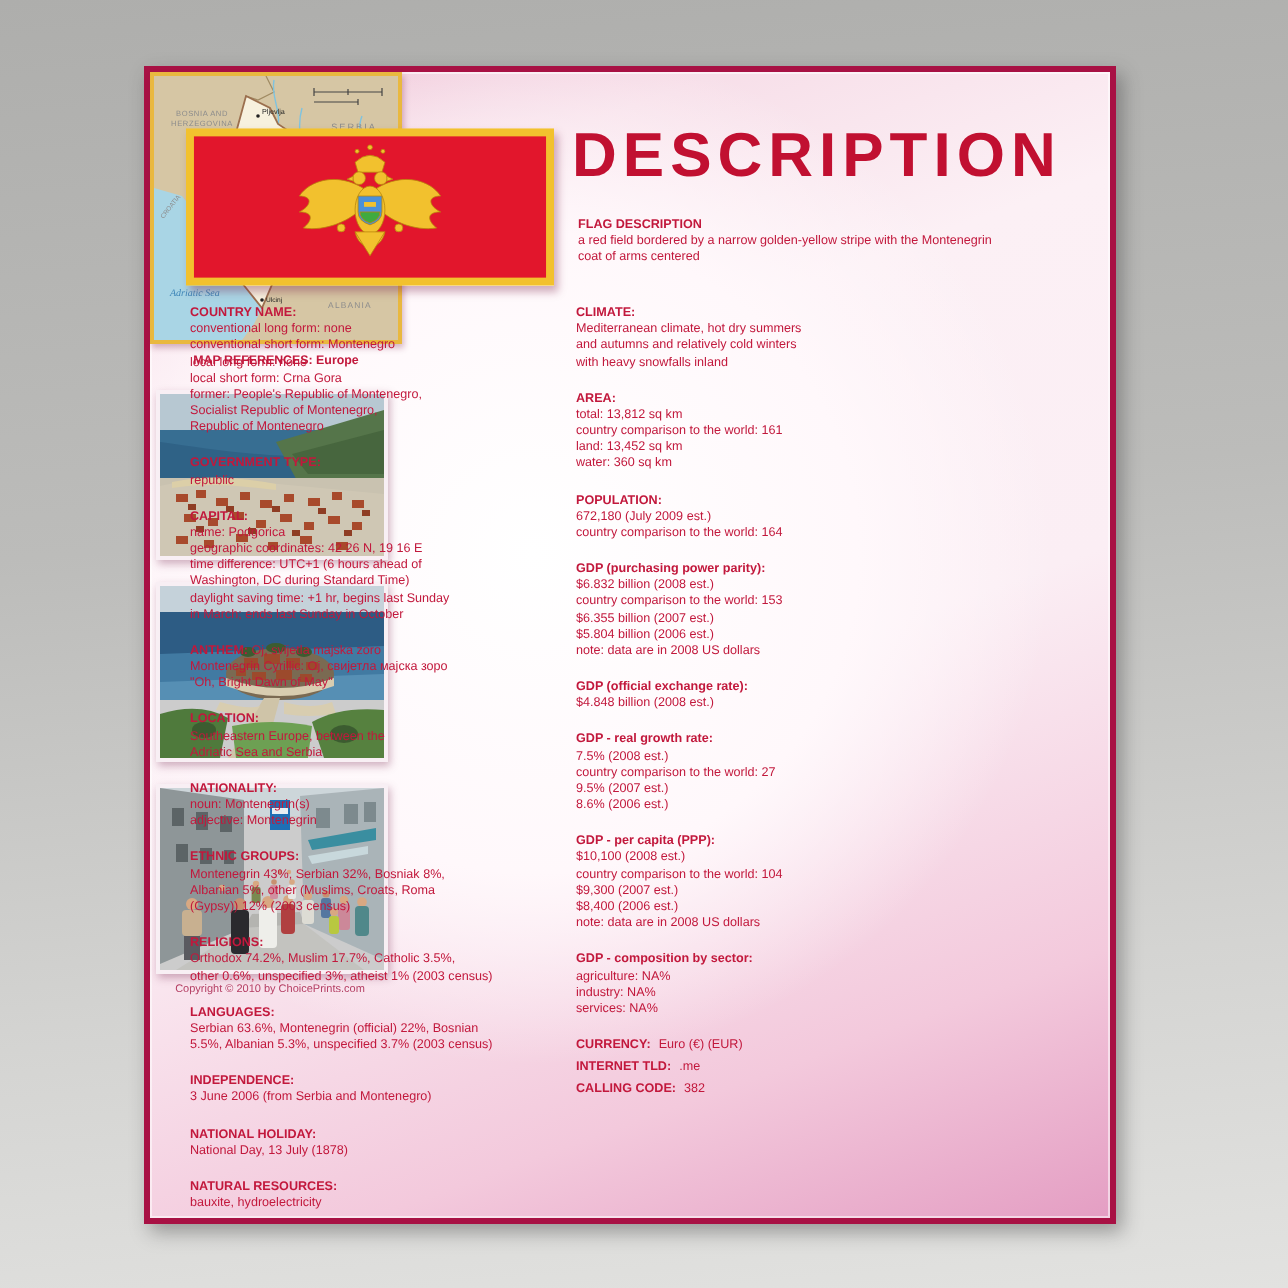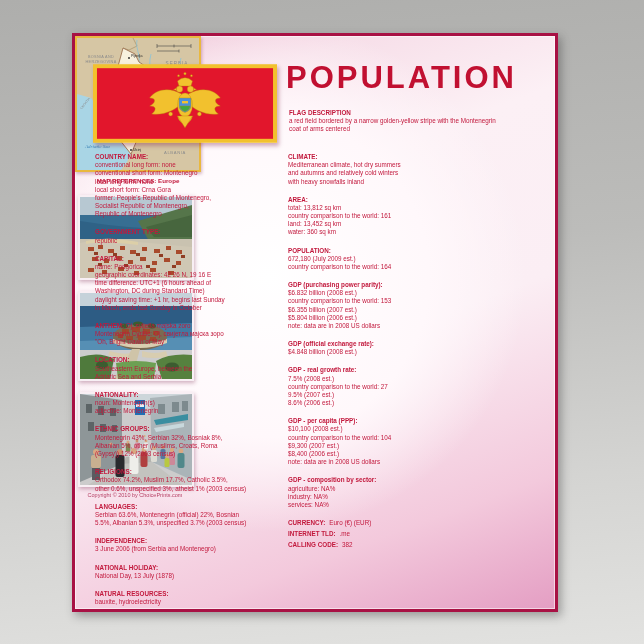--- a/index.html
+++ b/index.html
@@ -76,21 +76,21 @@
         <path d="M85,52 L92.5,64 L100,52 Z" fill="#f2c12e"></path>
         <circle cx="78" cy="50" r="2" fill="#f2c12e"></circle>
           <circle cx="107" cy="50" r="2" fill="#f2c12e"></circle>
         <path d="M86.5,34 h12 v8 q0,4.5 -6,6.5 q-6,-2 -6,-6.5 z" fill="#4a90d9"></path>
         <path d="M87.5,42 q0,3.8 5,5.5 q5,-1.7 5,-5.5 z" fill="#3faa3f"></path>
         <rect x="89.5" y="37" width="6" height="2.4" fill="#f2c12e" stroke="none"></rect>
       </g>
     </svg>
   </div>
 
-  <div class="title">POPULATION</div>
+  <div class="title">DESCRIPTION</div>
 
   <div class="flagdesc small">
     <div class="sh">FLAG DESCRIPTION</div>
     <div class="sb">a red field bordered by a narrow golden-yellow stripe with the Montenegrin
 coat of arms centered</div>
   </div>
 
   <div class="col col-left">
     <div class="sec">
       <div class="sh">COUNTRY NAME:</div>

